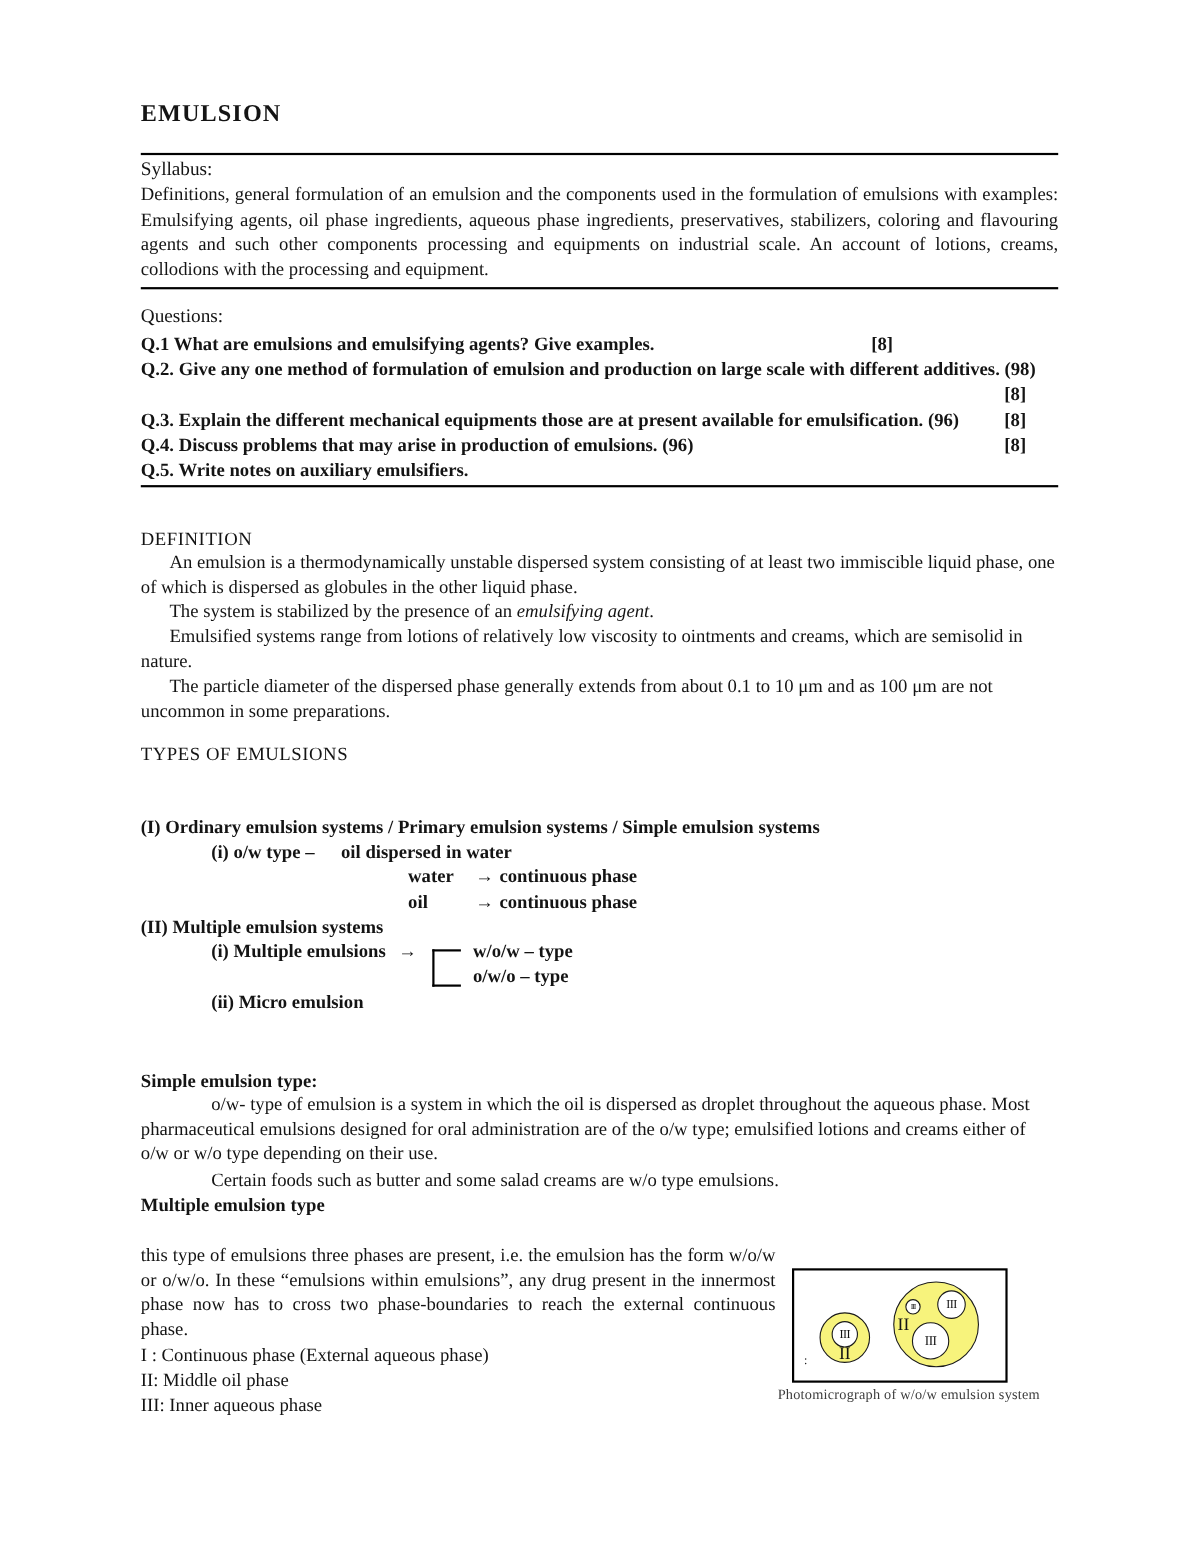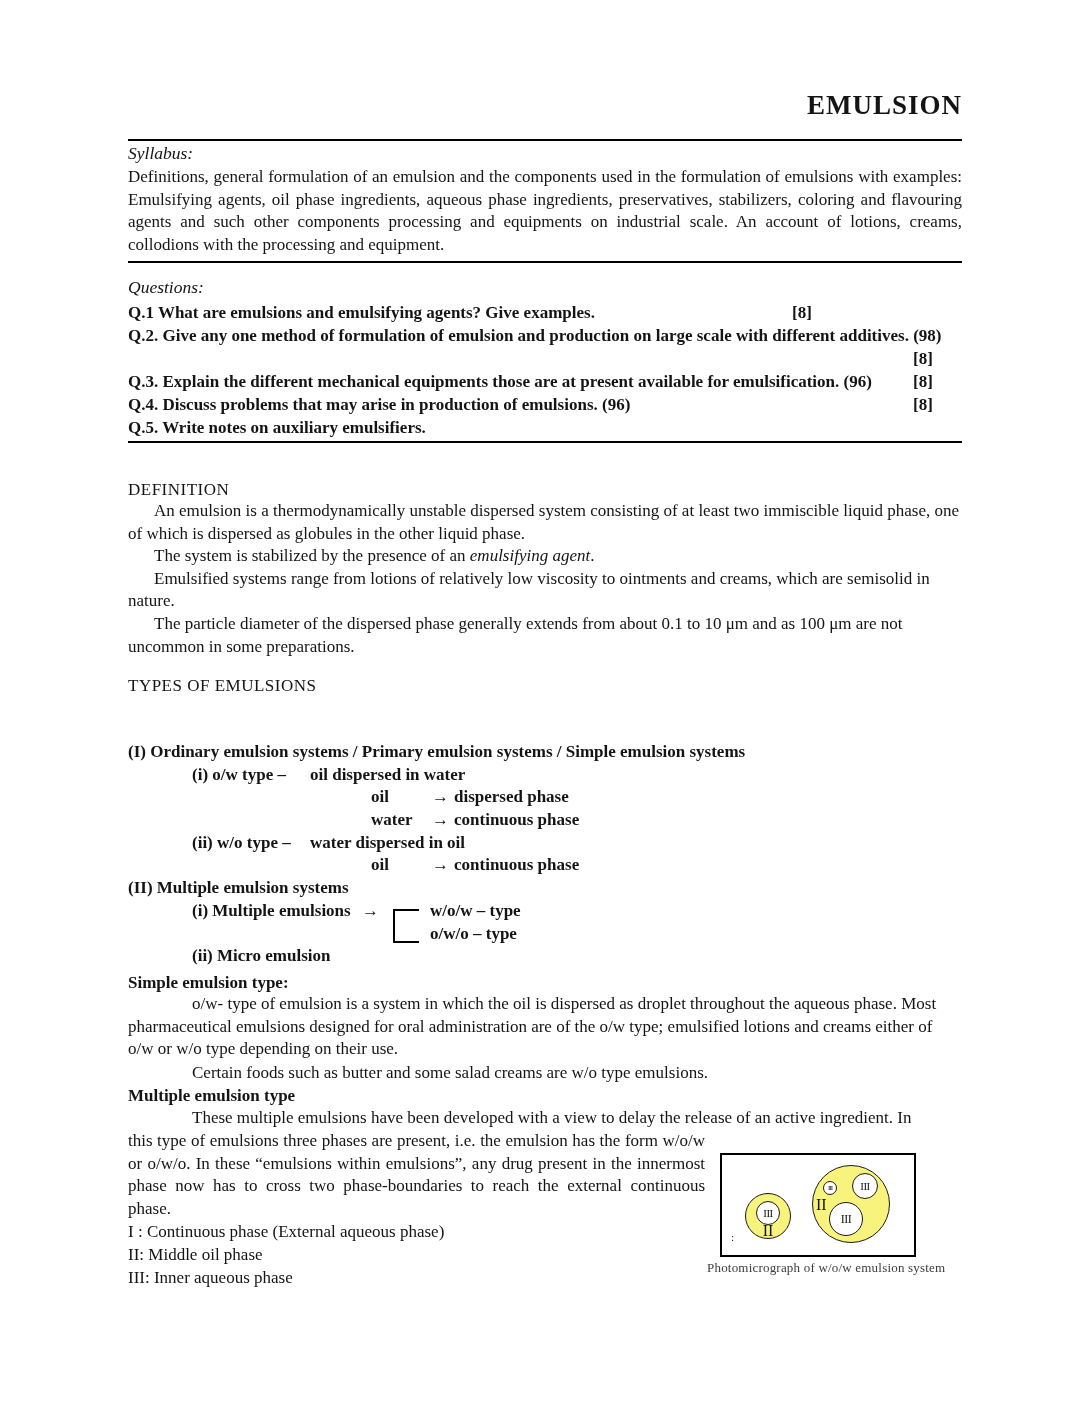--- a/index.html
+++ b/index.html
@@ -4,28 +4,28 @@
 <style>
   * { margin:0; padding:0; box-sizing:border-box; }
   html,body { background:#ffffff; }
   .page {
     position:relative; width:1088px; height:1408px; background:#fff;
     font-family:"Liberation Serif","DejaVu Serif",serif;
     color:#141414; font-size:17px; overflow:hidden;
   }
   .abs { position:absolute; left:128px; width:834px; }
 
-  .title { top:90px; text-align:right; font-size:27px; font-weight:bold; letter-spacing:1px; }
+  .title { top:90px; text-align:left; font-size:22px; font-weight:bold; letter-spacing:1px; }
 
   .rule { border-top:2px solid #000; height:0; }
   .rule1 { top:139px; }
   .rule2 { top:261px; }
   .rule3 { top:441px; }
 
-  .label-italic { font-style:italic; font-size:17.5px; }
+  .label-italic { font-size:17.5px; }
   .syllabus-label { top:143px; }
   .syllabus-text { top:166px; text-align:justify; font-weight:normal; line-height:23.3px; }
   .questions-label { top:277px; }
 
   .q-block { top:301px; font-weight:bold; }
   .q-row { position:relative; height:23px; line-height:23px; white-space:nowrap; }
   .q-mark { position:absolute; top:0; }
   .mk-q1 { left:664px; }
   .mk-std { left:785px; }
 
@@ -135,48 +135,41 @@
   </div>
 
   <div class="abs sec-heading types-heading">TYPES OF EMULSIONS</div>
 
   <div class="abs types-body">
     <div class="t-row">(I) Ordinary emulsion systems / Primary emulsion systems / Simple emulsion systems</div>
     <div class="t-row ind64">
       <span class="t-label">(i) o/w type –</span><span>oil dispersed in water</span>
     </div>
     <div class="t-row t-sub">
-      <span class="t-term">oil</span><span class="t-arrow">→</span><span>dispersed phase</span>
-    </div>
-    <div class="t-row t-sub">
       <span class="t-term">water</span><span class="t-arrow">→</span><span>continuous phase</span>
-    </div>
-    <div class="t-row ind64">
-      <span class="t-label">(ii) w/o type –</span><span>water dispersed in oil</span>
     </div>
     <div class="t-row t-sub">
       <span class="t-term">oil</span><span class="t-arrow">→</span><span>continuous phase</span>
     </div>
     <div class="t-row">(II) Multiple emulsion systems</div>
     <div class="t-mult">
       <span class="tm-label">(i) Multiple emulsions</span>
       <span class="tm-arrow">→</span>
       <div class="bracket"></div>
       <div class="tm-opt tm-opt1">w/o/w – type</div>
       <div class="tm-opt tm-opt2">o/w/o – type</div>
     </div>
     <div class="t-row ind64">(ii) Micro emulsion</div>
   </div>
 
   <div class="abs sub-heading simple-heading">Simple emulsion type:</div>
   <div class="abs para simple-p1">o/w- type of emulsion is a system in which the oil is dispersed as droplet throughout the aqueous phase. Most pharmaceutical emulsions designed for oral administration are of the o/w type; emulsified lotions and creams either of o/w or w/o type depending on their use.</div>
   <div class="abs sub-heading mult-heading">Multiple emulsion type</div>
 
   <div class="abs para simple-p2">Certain foods such as butter and some salad creams are w/o type emulsions.</div>
-  <div class="abs para mult-line1">These multiple emulsions have been developed with a view to delay the release of an active ingredient. In</div>
   <div class="abs para mult-rest">this type of emulsions three phases are present, i.e. the emulsion has the form w/o/w or o/w/o. In these “emulsions within emulsions”, any drug present in the innermost phase now has to cross two phase-boundaries to reach the external continuous phase.</div>
 
   <div class="abs phases">
     <div>I : Continuous phase (External aqueous phase)</div>
     <div>II: Middle oil phase</div>
     <div>III: Inner aqueous phase</div>
   </div>
 
   <div class="figure">
     <div class="fig-box">

